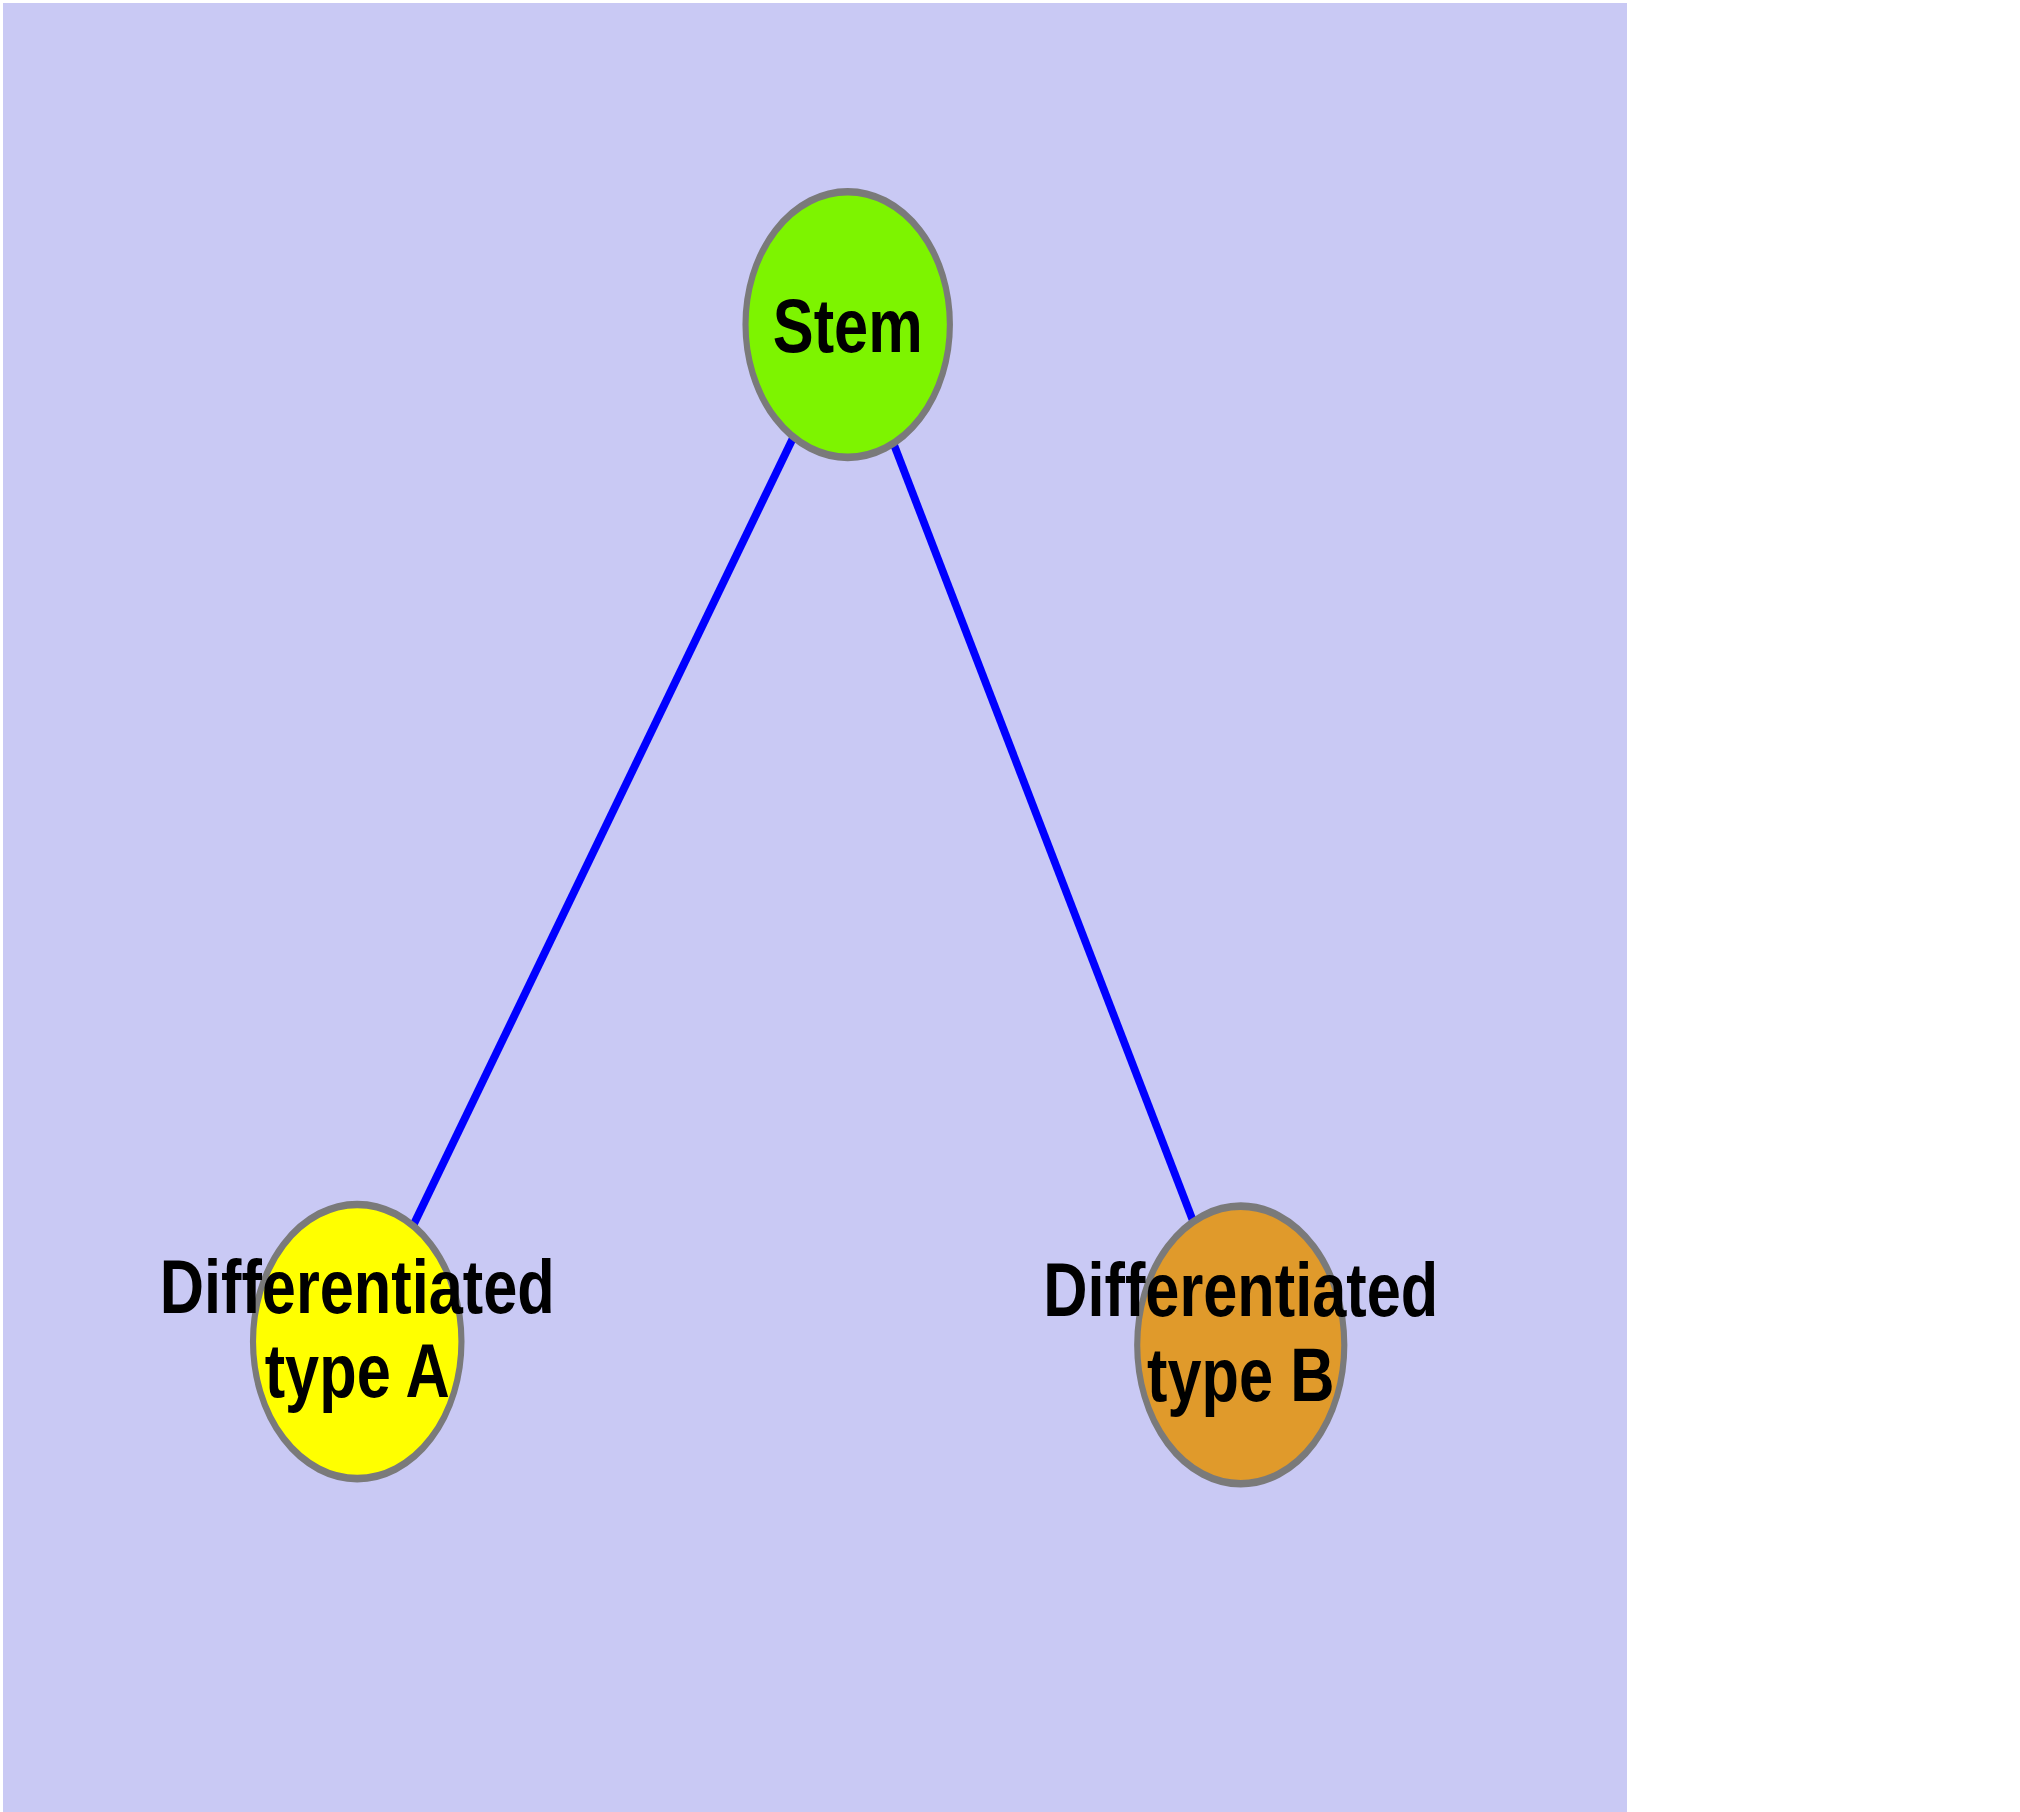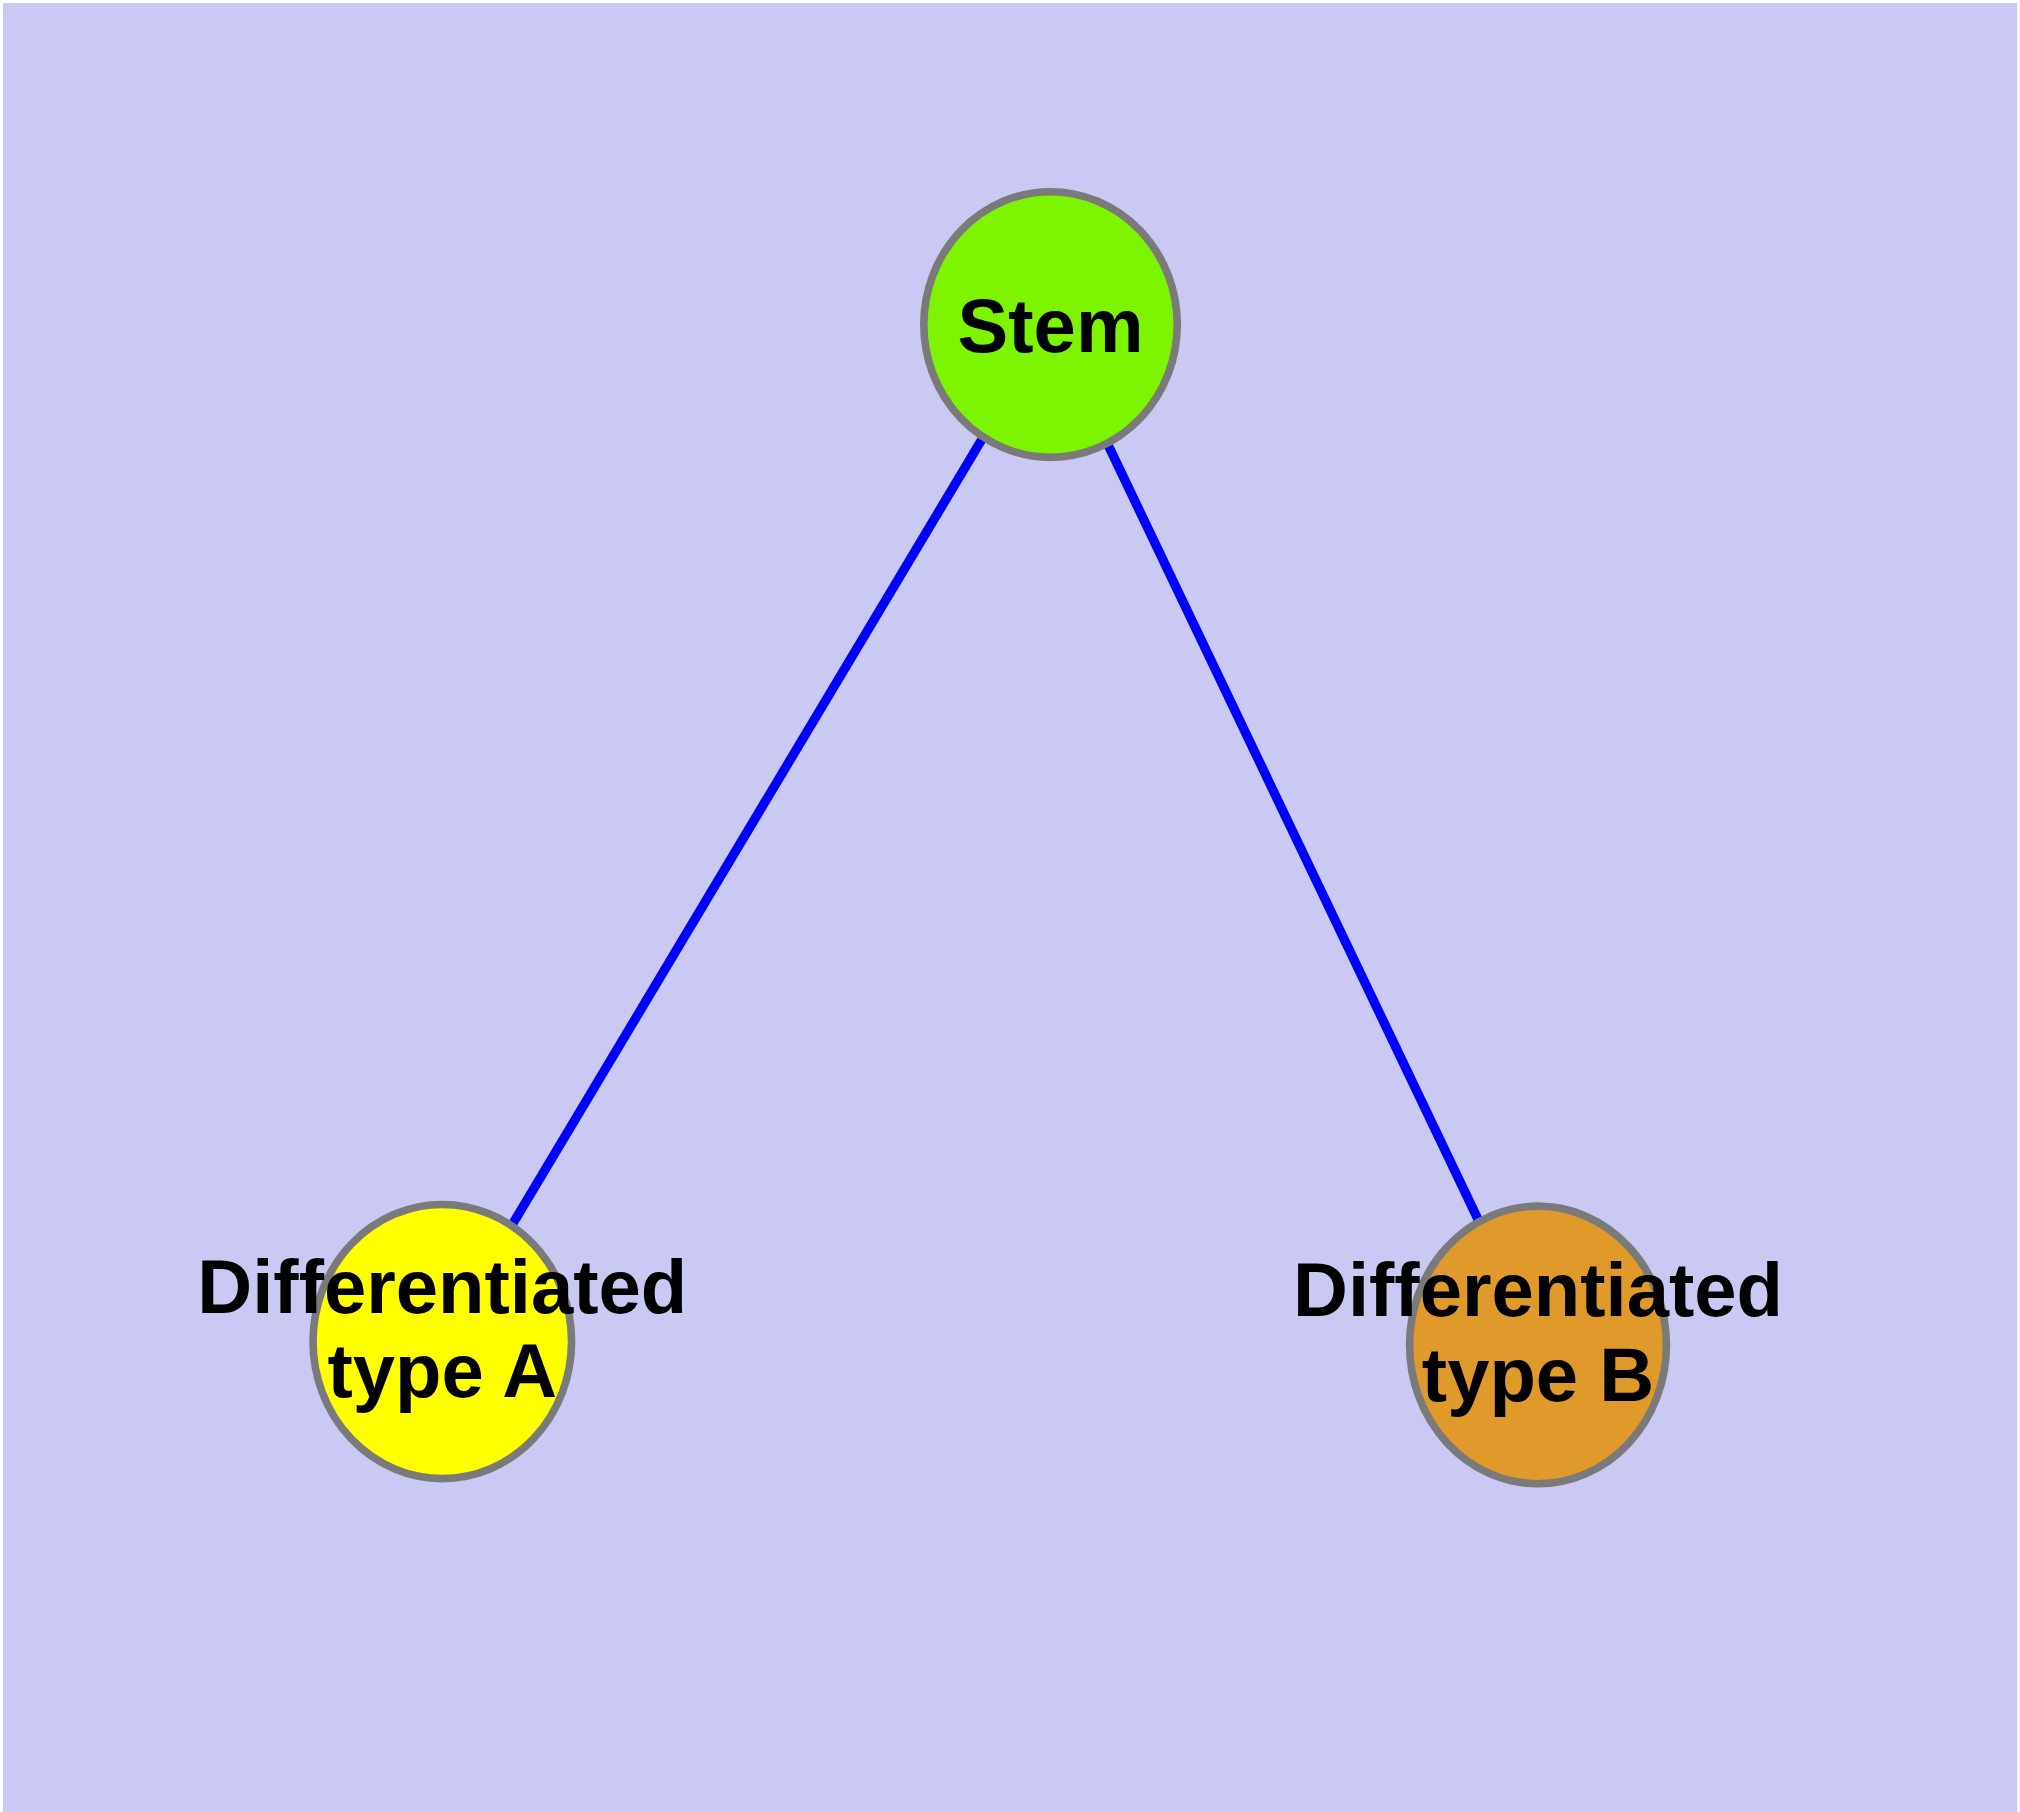--- a/index.html
+++ b/index.html
@@ -2,21 +2,21 @@
 <html style="font-size:13.6px"><head>
 <meta charset="utf-8">
 <style>
   html, body {
     margin: 0;
     padding: 0;
     background: #ffffff;
   }
   .canvas {
     position: relative;
-    width: 2017px;
+    width: 1627px;
     height: 1812px;
     box-sizing: border-box;
     border-top: 3.4px solid #ffffff;
     border-left: 3.4px solid #ffffff;
     overflow: hidden;
   }
   .canvas svg {
     display: block;
     width: 100%;
     height: 100%;

